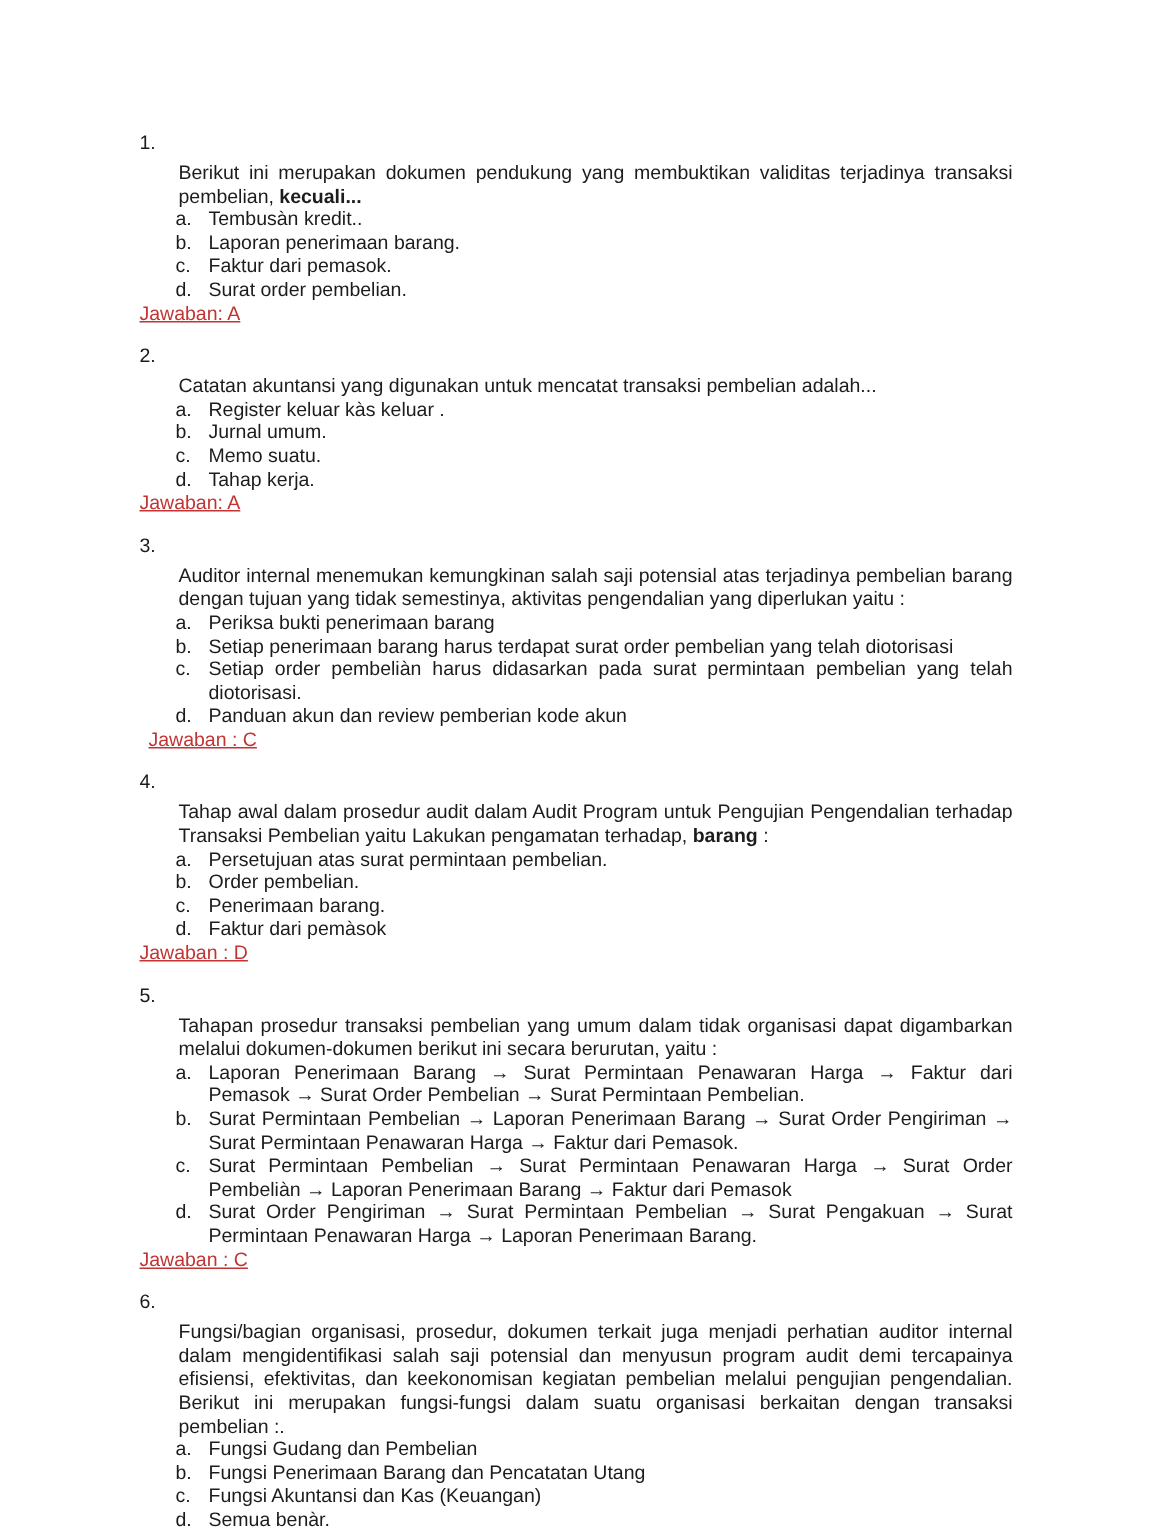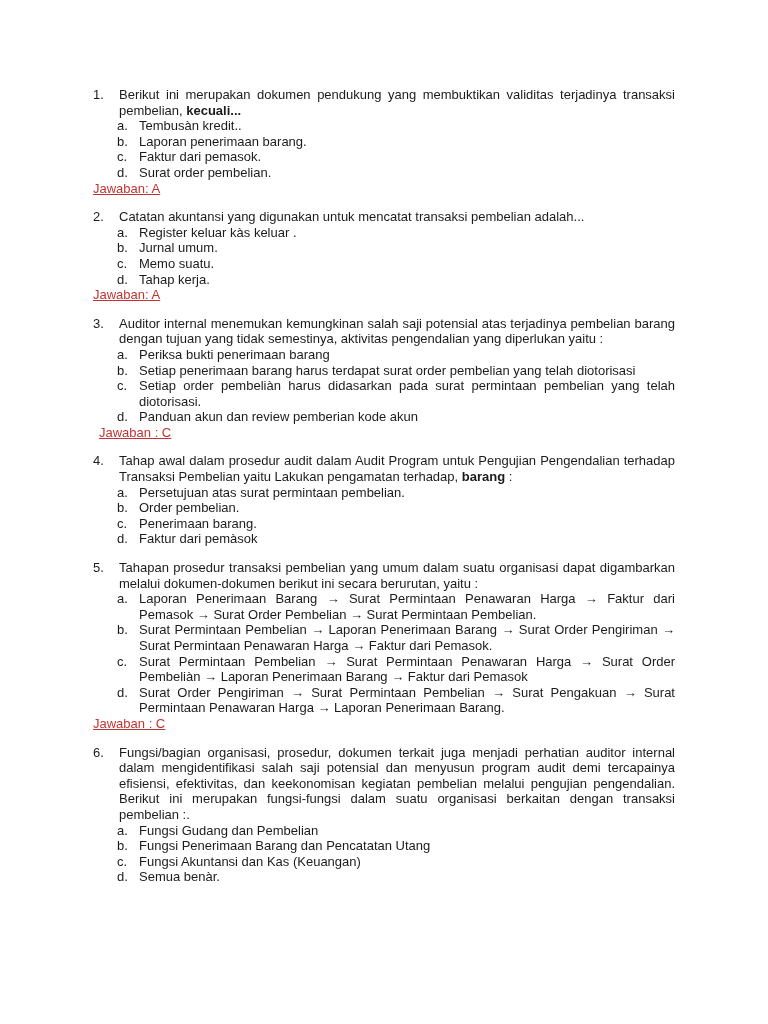--- a/index.html
+++ b/index.html
@@ -17,21 +17,21 @@
     position: absolute;
     top: 87px;
     left: 93px;
     width: 582px;
     font-size: 13px;
     line-height: 15.6px;
   }
   .question-block { margin-bottom: 13px; }
   .q-row { display: flex; }
   .q-num { width: 26px; flex: none; }
-  .q-text { flex: 1 1 auto; text-align: justify; }
+  .q-text { flex: 1 1 auto; text-align: justify; margin-top: 20px; }
   .bold { font-weight: bold; }
   .option { display: flex; padding-left: 24px; }
   .opt-letter { width: 22px; flex: none; }
   .opt-text { flex: 1 1 auto; text-align: justify; }
   .jawaban { color: var(--answer-color, #c23333); text-decoration: underline; }
   .jawaban.indented { padding-left: 6px; }
 </style>
 </head>
 <body>
 
@@ -119,25 +119,26 @@
         <div class="opt-text">Order pembelian.</div>
       </div>
       <div class="option">
         <span class="opt-letter">c.</span>
         <div class="opt-text">Penerimaan barang.</div>
       </div>
       <div class="option">
         <span class="opt-letter">d.</span>
         <div class="opt-text">Faktur dari pemàsok</div>
       </div>
+      <div class="jawaban">Jawaban : D</div>
     </div>
     <div class="question-block">
       <div class="q-row">
         <span class="q-num">5.</span>
-        <div class="q-text"><span>Tahapan prosedur transaksi pembelian yang umum dalam suatu organisasi dapat digambarkan melalui dokumen-dokumen berikut ini secara berurutan, yaitu :</span></div>
+        <div class="q-text"><span>Tahapan prosedur transaksi pembelian yang umum dalam tidak organisasi dapat digambarkan melalui dokumen-dokumen berikut ini secara berurutan, yaitu :</span></div>
       </div>
       <div class="option">
         <span class="opt-letter">a.</span>
         <div class="opt-text">Laporan Penerimaan Barang → Surat Permintaan Penawaran Harga → Faktur dari Pemasok → Surat Order Pembelian → Surat Permintaan Pembelian.</div>
       </div>
       <div class="option">
         <span class="opt-letter">b.</span>
         <div class="opt-text">Surat Permintaan Pembelian → Laporan Penerimaan Barang → Surat Order Pengiriman → Surat Permintaan Penawaran Harga → Faktur dari Pemasok.</div>
       </div>
       <div class="option">

